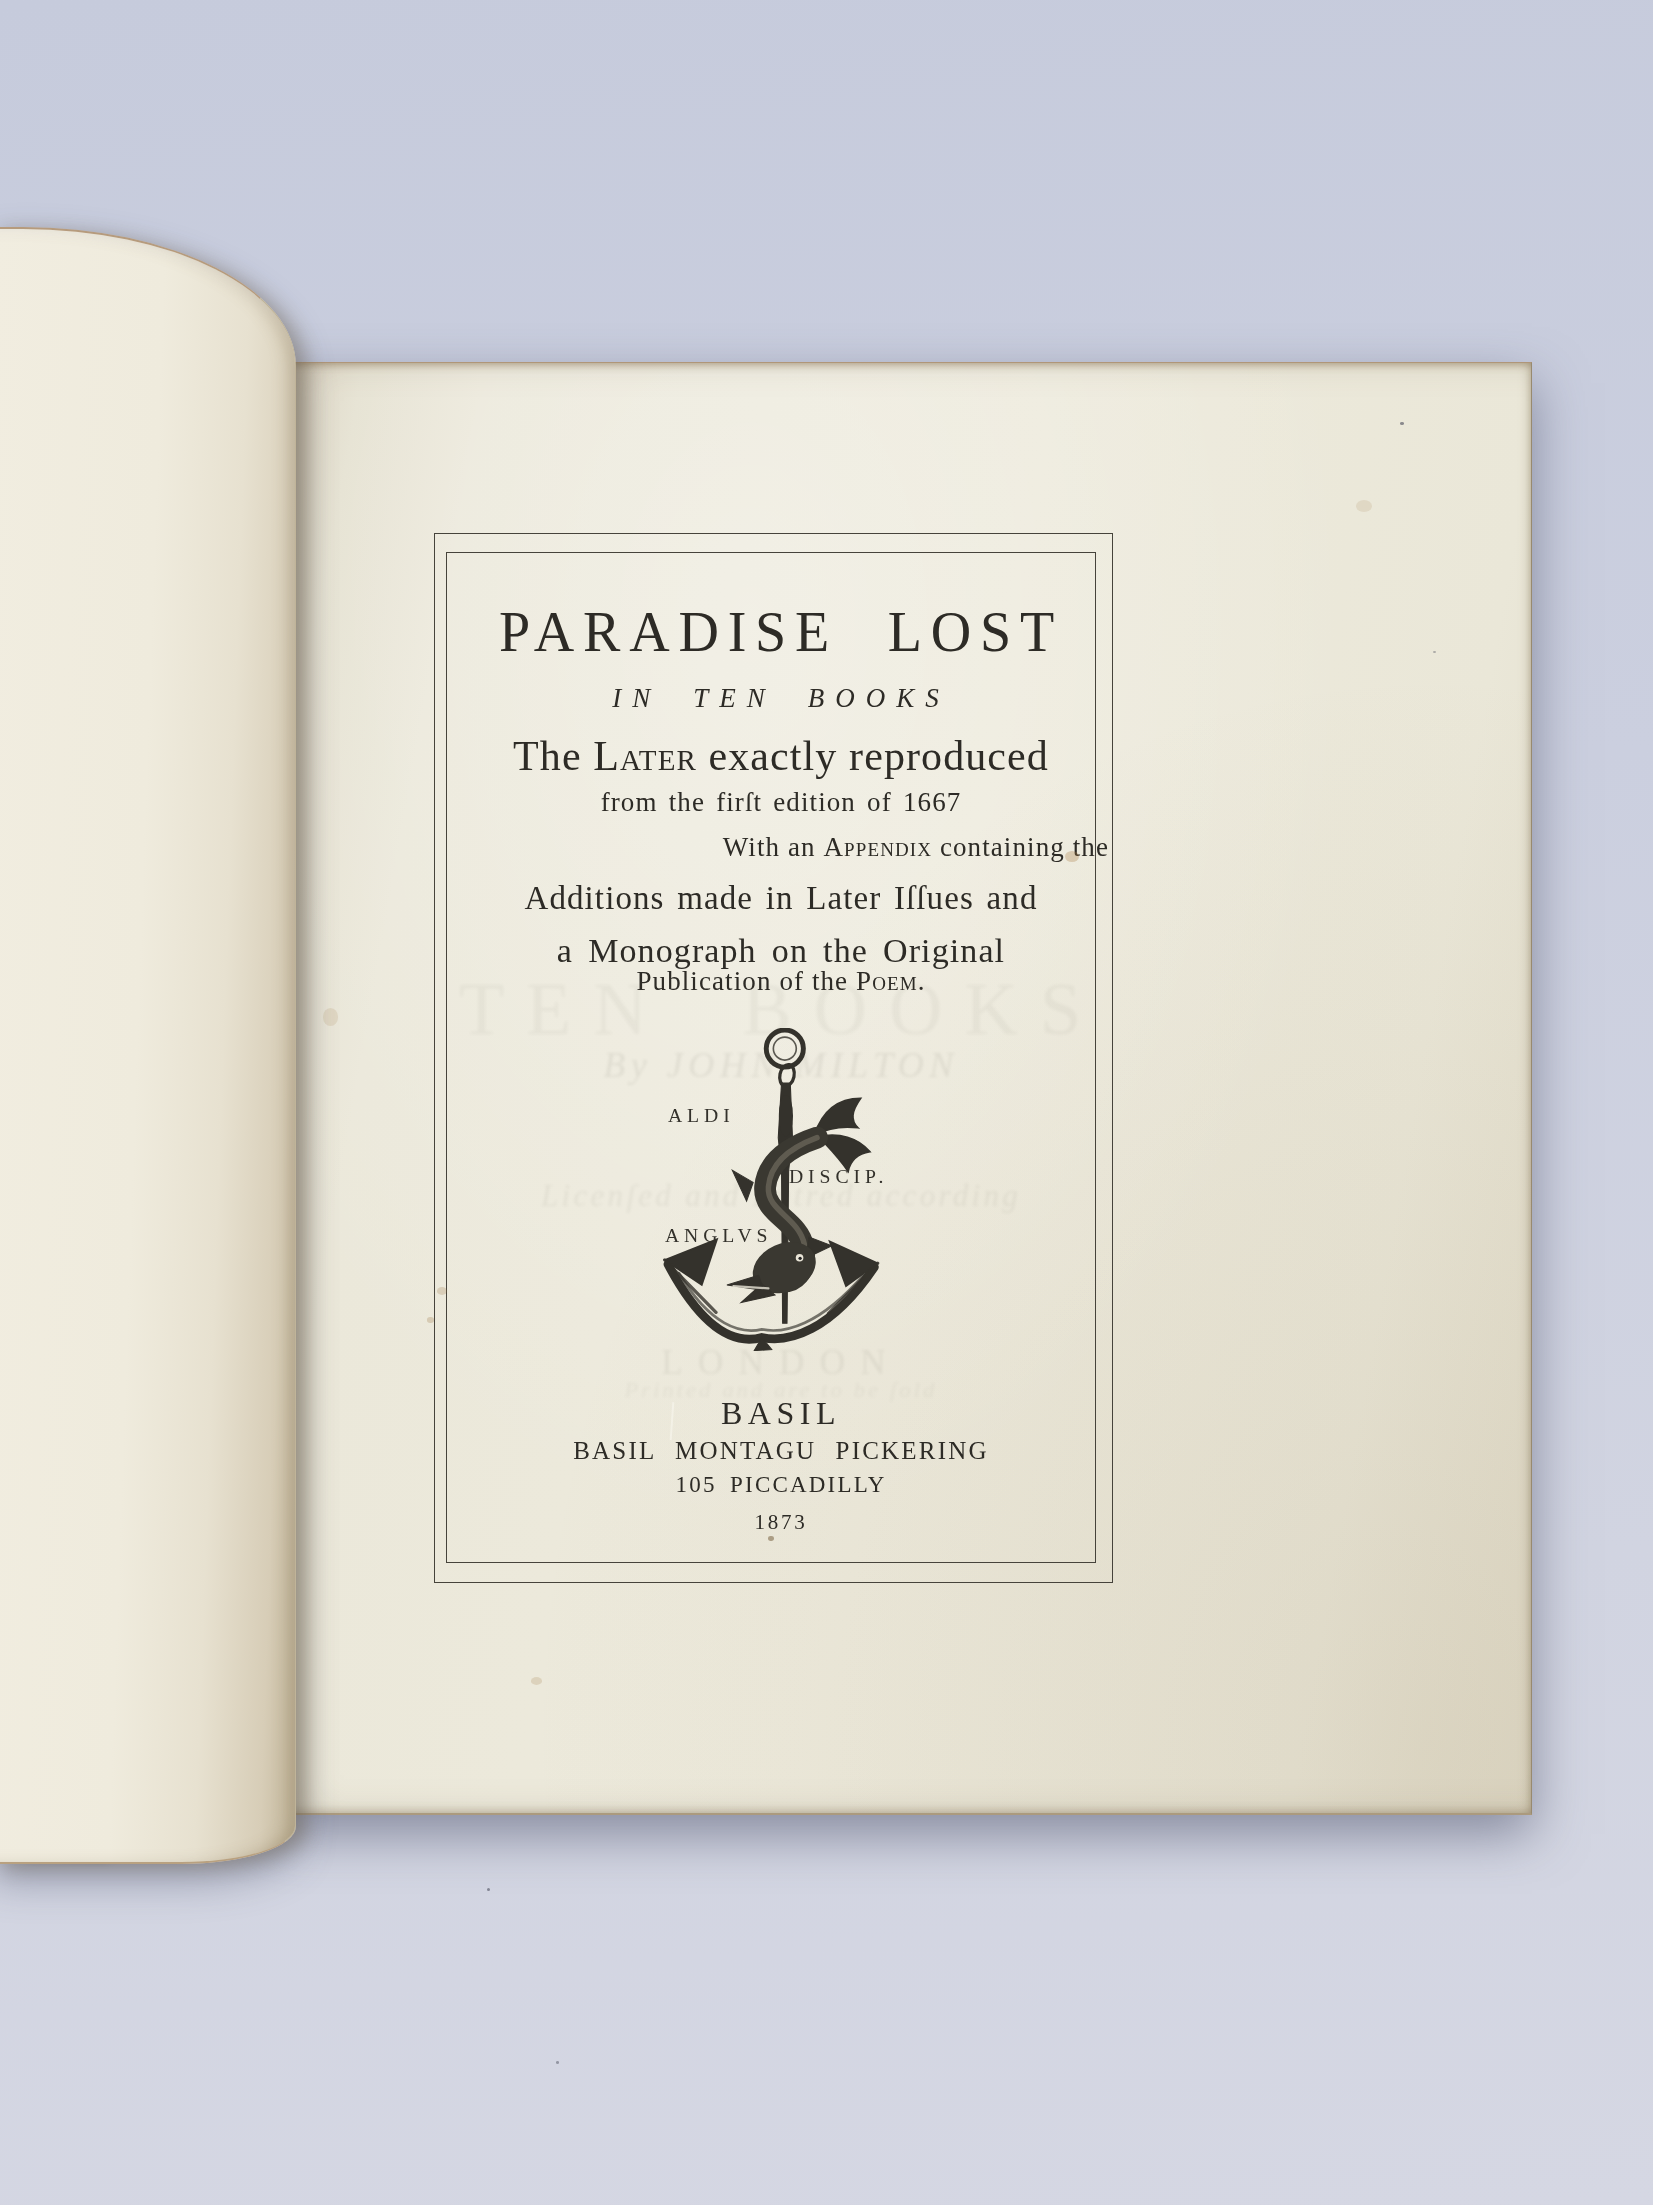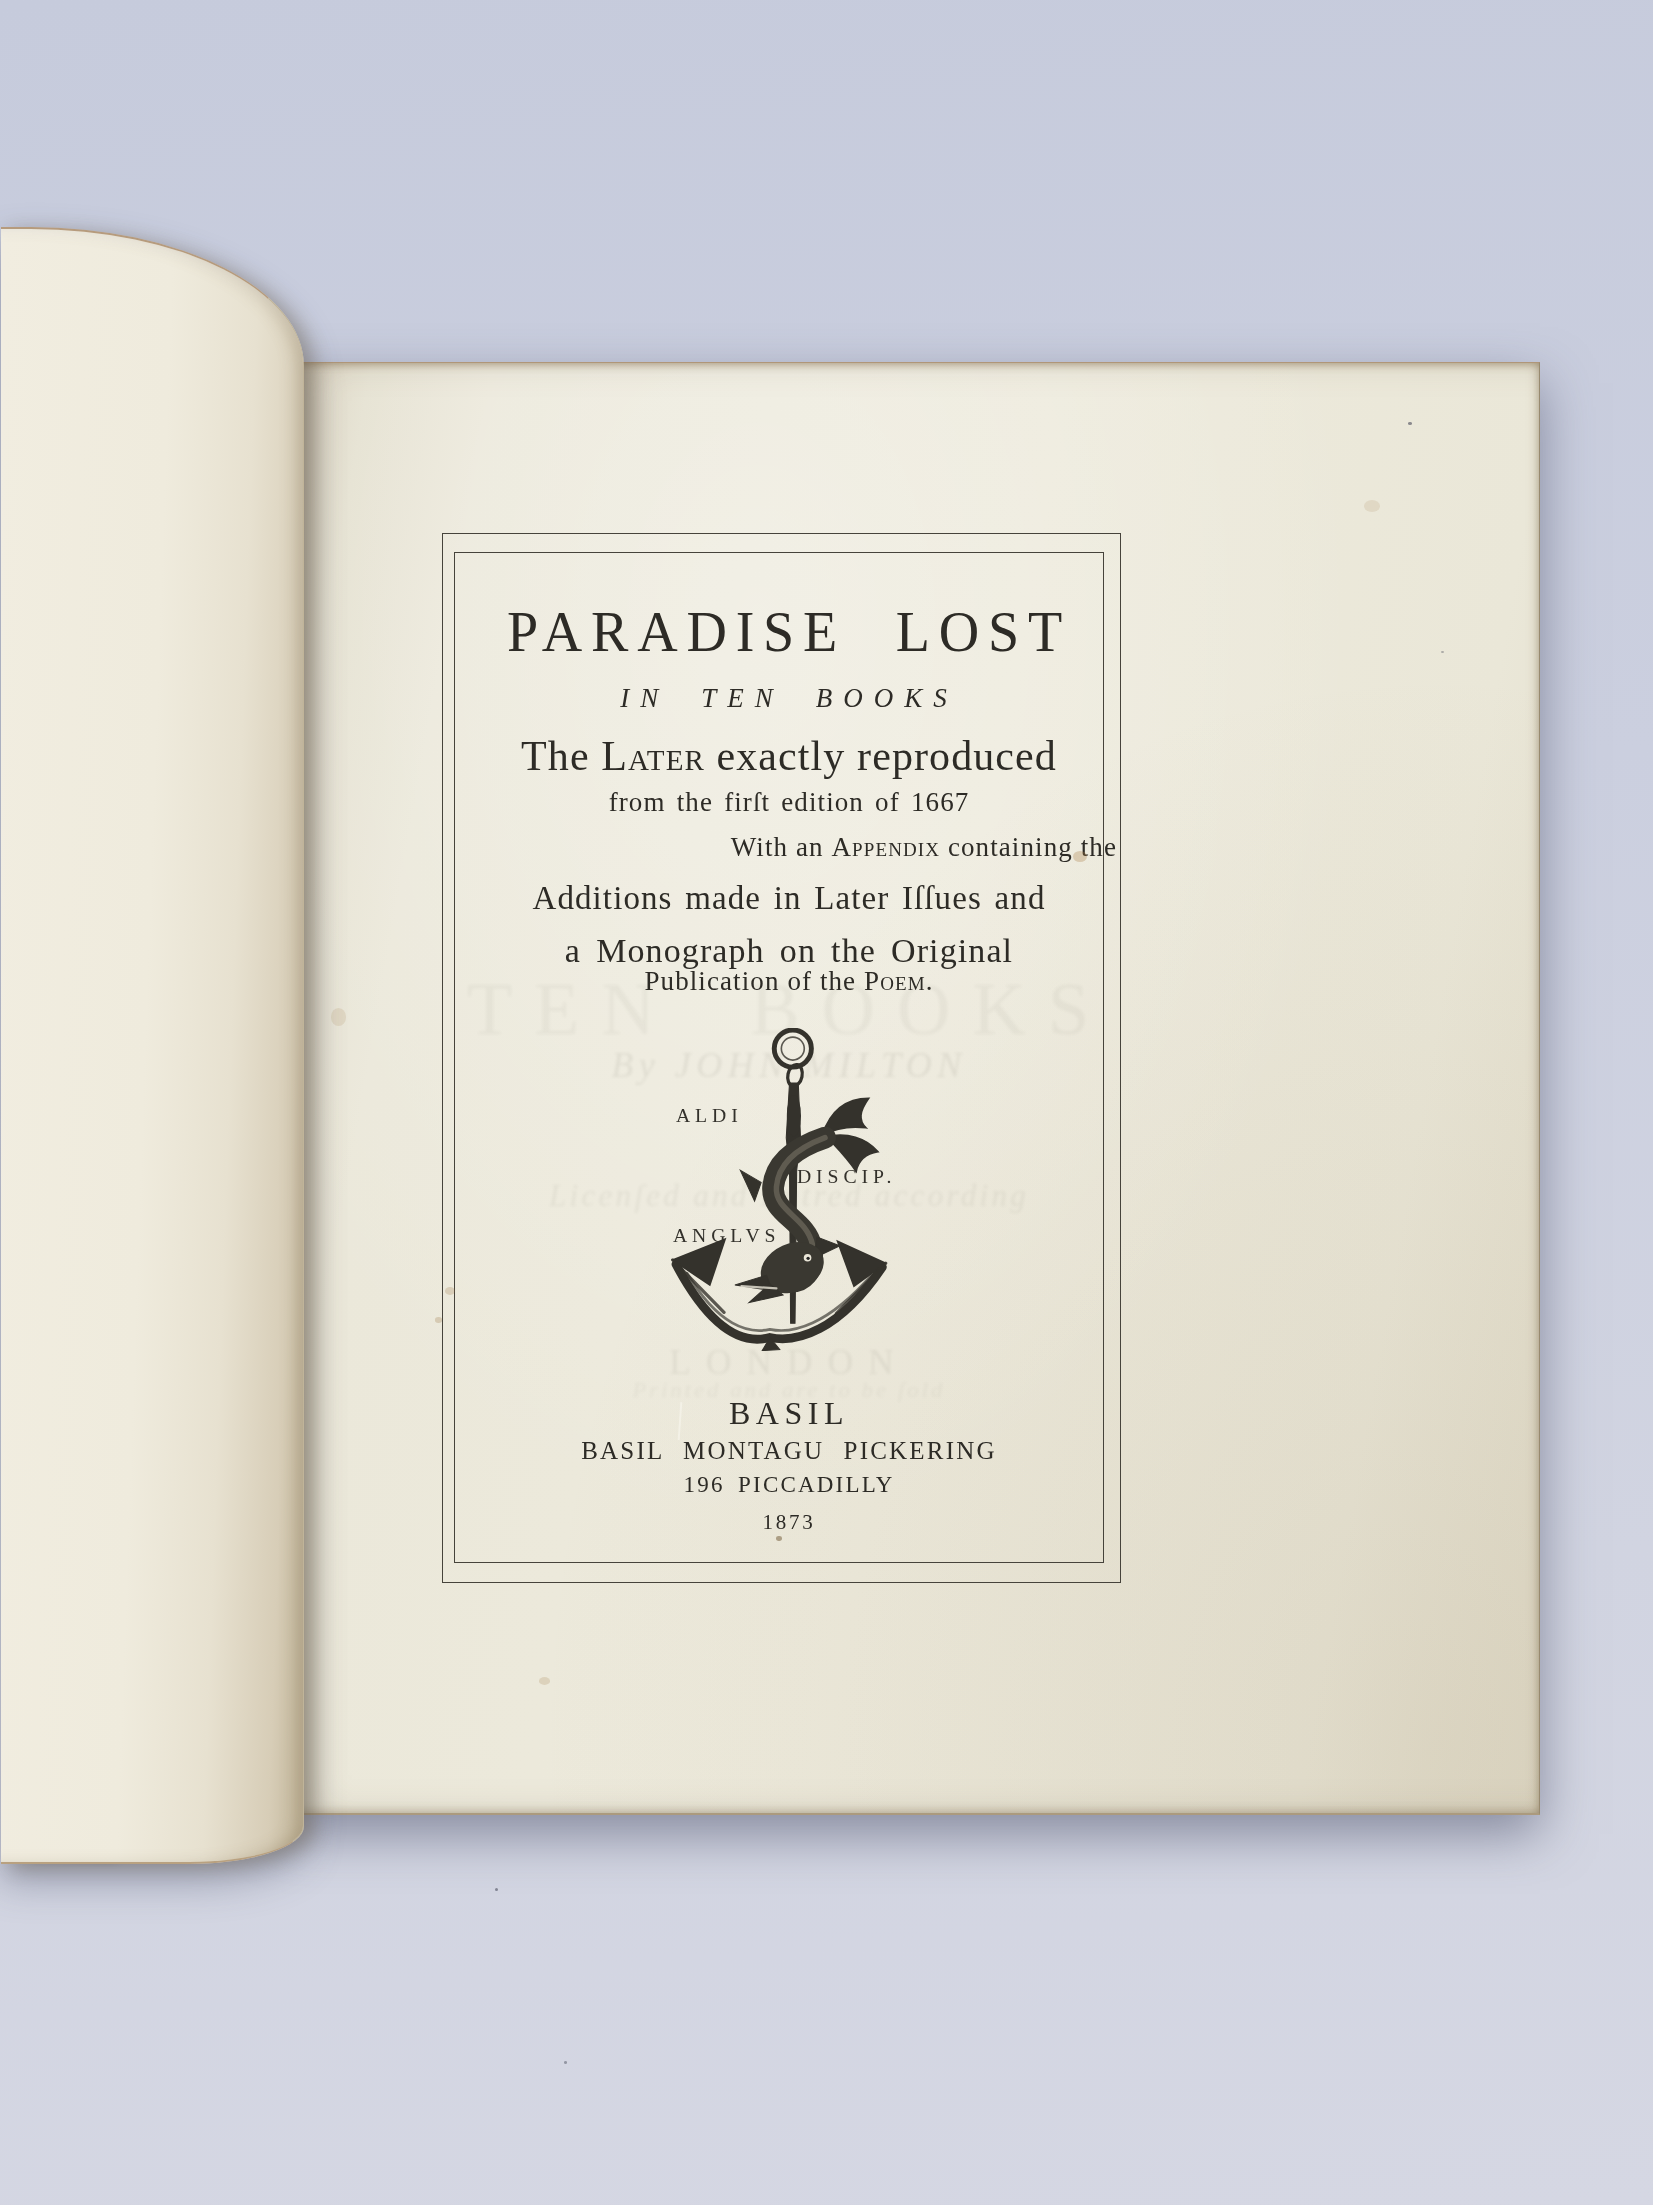--- a/index.html
+++ b/index.html
@@ -80,21 +80,21 @@
   .g5{top:1016px;font-size:22px;letter-spacing:3.3px;opacity:.06;font-style:italic;}
   
   .fox{position:absolute;border-radius:50%;}
   .fleck{position:absolute;border-radius:50%;}
   .scratch{position:absolute;left:398px;top:1039px;width:1.6px;height:38px;
            background:rgba(250,248,240,.55);transform:rotate(4deg);}
 </style>
 </head>
 <body>
 
-<div class="abs" style="left:8px;top:0;width:1622px;height:2205px;">
+<div class="abs" style="left:0;top:0;width:1622px;height:2205px;">
 
   <div class="abs edge-strip"></div>
   <div class="abs spine-sliver"></div>
 
   <div class="abs page-right">
 
     <div class="ghost g1">TEN BOOKS</div>
     <div class="ghost g2">By JOHN MILTON</div>
     <div class="ghost g3">Licenſed and Entred according</div>
     <div class="ghost g4">LONDON</div>
@@ -149,21 +149,21 @@
         <circle cx="284" cy="421" r="3" fill="#222" stroke="none"></circle>
       </g>
     </svg>
 
     <div class="dev-label" style="left:395px;top:743px;">ALDI</div>
     <div class="dev-label" style="left:516px;top:804px;">DISCIP.</div>
     <div class="dev-label" style="left:392px;top:855px;margin-top:8px;">ANGLVS</div>
 
     <div class="line t-london">BASIL</div>
     <div class="line t-publisher">BASIL MONTAGU PICKERING</div>
-    <div class="line t-address">196 PICCADILLY</div>
+    <div class="line t-address">105 PICCADILLY</div>
     <div class="line t-year">1873</div>
 
     <div class="fox" style="left:792px;top:488px;width:14.2px;height:11px;background:rgba(168,124,66,.30);"></div>
     <div class="fox" style="left:164px;top:924px;width:9.8px;height:7.7px;background:rgba(150,110,60,.22);"></div>
     <div class="fox" style="left:154px;top:954px;width:6.6px;height:5.5px;background:rgba(150,110,60,.25);"></div>
     <div class="fox" style="left:495px;top:1173px;width:5.5px;height:4.9px;background:rgba(110,85,50,.5);"></div>
     <div class="fox" style="left:258px;top:1314px;width:11px;height:7.7px;background:rgba(160,118,64,.20);"></div>
     <div class="fox" style="left:50px;top:645px;width:15.3px;height:17.5px;background:rgba(170,130,80,.16);"></div>
     <div class="fox" style="left:1083px;top:137px;width:16.4px;height:12px;background:rgba(160,120,70,.14);"></div>
     <div class="scratch"></div>

